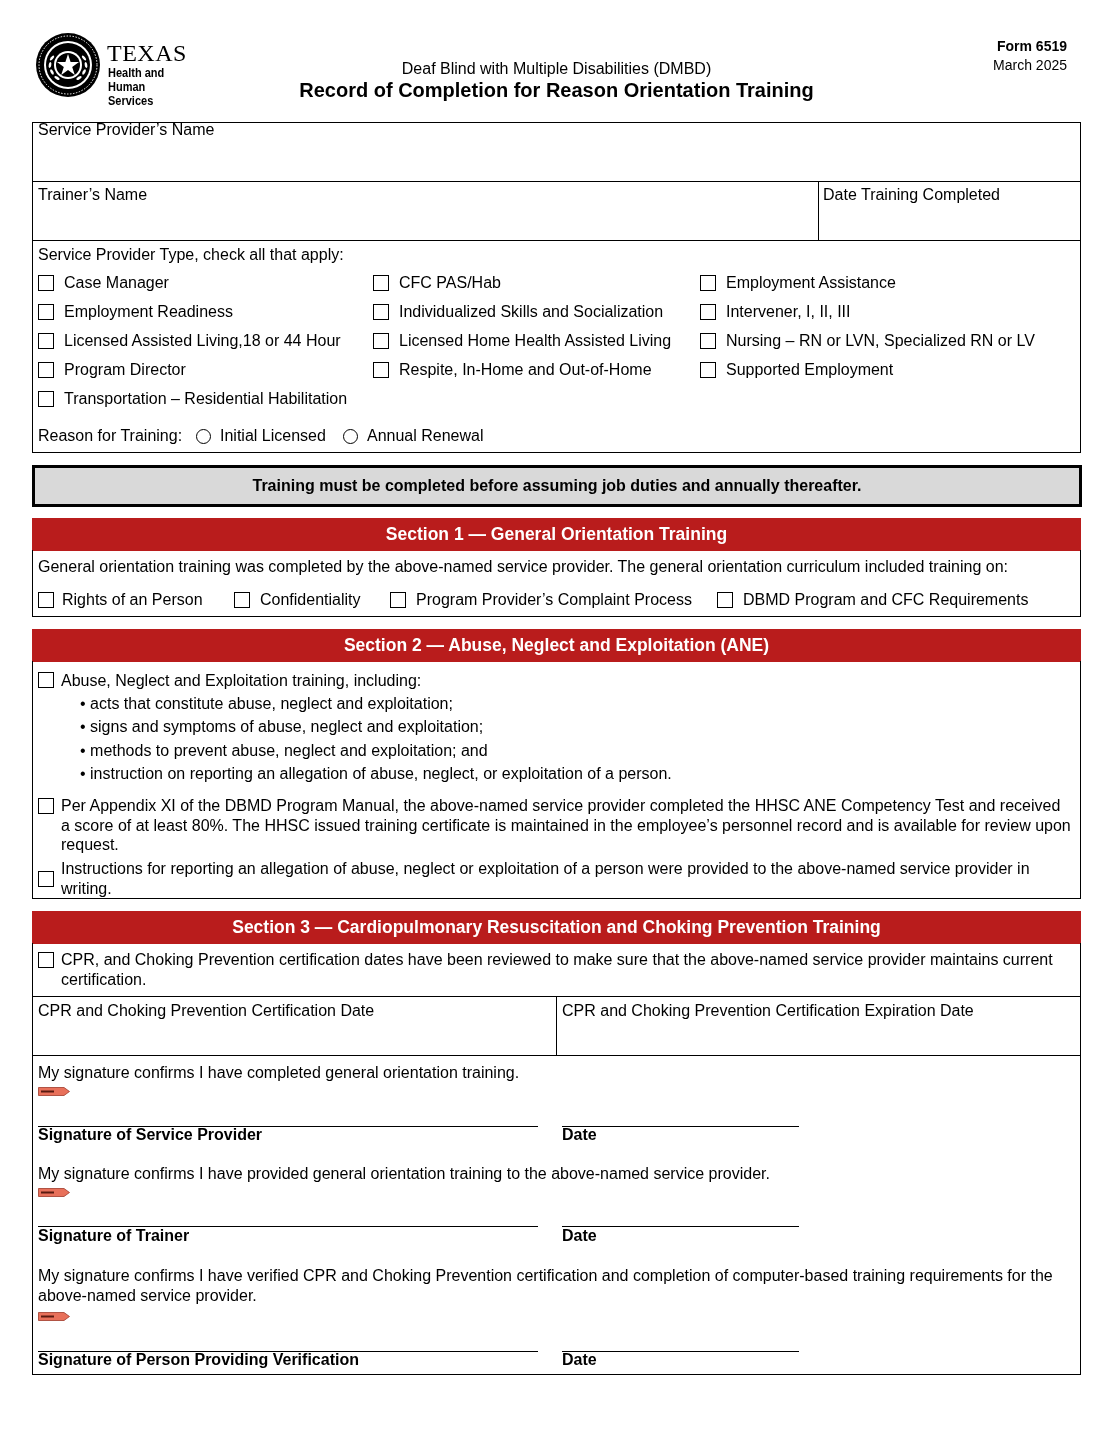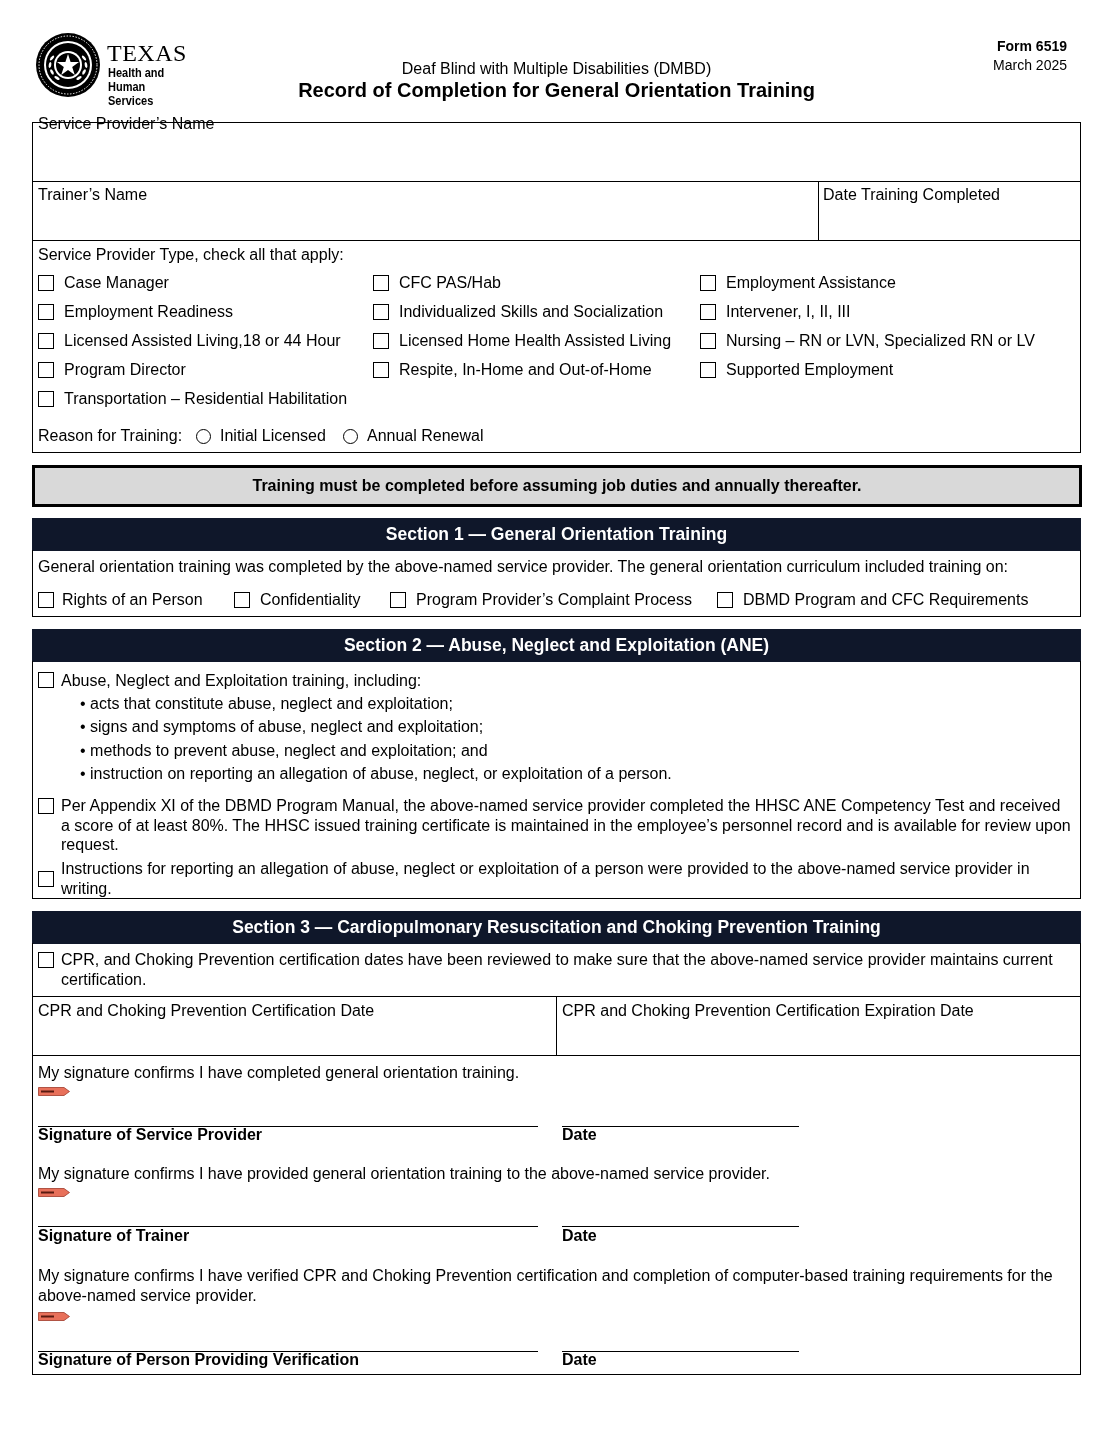--- a/index.html
+++ b/index.html
@@ -17,21 +17,21 @@
 
   .box { position:absolute; border:1px solid #000; box-sizing:border-box; }
   .lbl { position:absolute; font-size:16px; white-space:nowrap; }
   .hline { position:absolute; height:1px; background:#000; }
   .vline { position:absolute; width:1px; background:#000; }
   .cb { position:absolute; width:16px; height:16px; border:1px solid #000; box-sizing:border-box; background:#fff; cursor:pointer; }
   .rb { position:absolute; width:15px; height:15px; border:1px solid #000; border-radius:50%; box-sizing:border-box; background:#fff; cursor:pointer; }
   .field { position:absolute; background:transparent; border:none; outline:none; font-family:"Liberation Sans", sans-serif; font-size:16px; }
 
   .notice { left:32px; top:465px; width:1050px; height:42px; border:3px solid #000; background:#d9d9d9; box-sizing:border-box; text-align:center; font-weight:bold; font-size:16px; line-height:36px; }
-  .sechead { position:absolute; left:32px; width:1049px; height:33px; background:#0f172a; color:#fff; text-align:center; font-weight:bold; font-size:17.5px; line-height:33px; }
+  .sechead { position:absolute; left:32px; width:1049px; height:33px; background:#b91c1c; color:#fff; text-align:center; font-weight:bold; font-size:17.5px; line-height:33px; }
   .bullet { position:absolute; left:80px; font-size:16px; white-space:nowrap; }
   .para { position:absolute; font-size:16px; line-height:19.5px; }
   .siglbl { position:absolute; font-size:16px; font-weight:bold; }
   .sigline { position:absolute; height:1px; background:#000; }
   .signtag { position:absolute; width:32px; height:9px; }
 </style>
 </head>
 <body>
 
 <div class="abs logo">
@@ -55,30 +55,30 @@
     </g>
   </svg>
   <div class="logo-texas">TEXAS</div>
   <div class="logo-sub">
     <div>Health and Human</div>
     <div>Services</div>
   </div>
 </div>
 
 <div class="abs subtitle">Deaf Blind with Multiple Disabilities (DMBD)</div>
-<div class="abs title">Record of Completion for General Orientation Training</div>
+<div class="abs title">Record of Completion for Reason Orientation Training</div>
 <div class="abs form-no">Form 6519</div>
 <div class="abs form-date">March 2025</div>
 
 <div class="box" style="left:32px; top:122px; width:1049px; height:331px;"></div>
 <div class="hline" style="left:32px; top:181px; width:1049px;"></div>
 <div class="hline" style="left:32px; top:240px; width:1049px;"></div>
 <div class="vline" style="left:818px; top:181px; height:60px;"></div>
 
-<div class="lbl" style="left:38px; top:115px;">Service Provider’s Name</div>
+<div class="lbl" style="left:38px; top:121px;">Service Provider’s Name</div>
 <input class="field" style="left: 38px; top: 150px; width: 1030px; height: 26px;" value="">
 
 <div class="lbl" style="left:38px; top:186px;">Trainer’s Name</div>
 <input class="field" style="left: 38px; top: 209px; width: 770px; height: 26px;" value="">
 
 <div class="lbl" style="left:823px; top:186px;">Date Training Completed</div>
 <input class="field" style="left: 823px; top: 209px; width: 250px; height: 26px;" value="">
 
 <div class="lbl" style="left:38px; top:246px;">Service Provider Type, check all that apply:</div>
 

